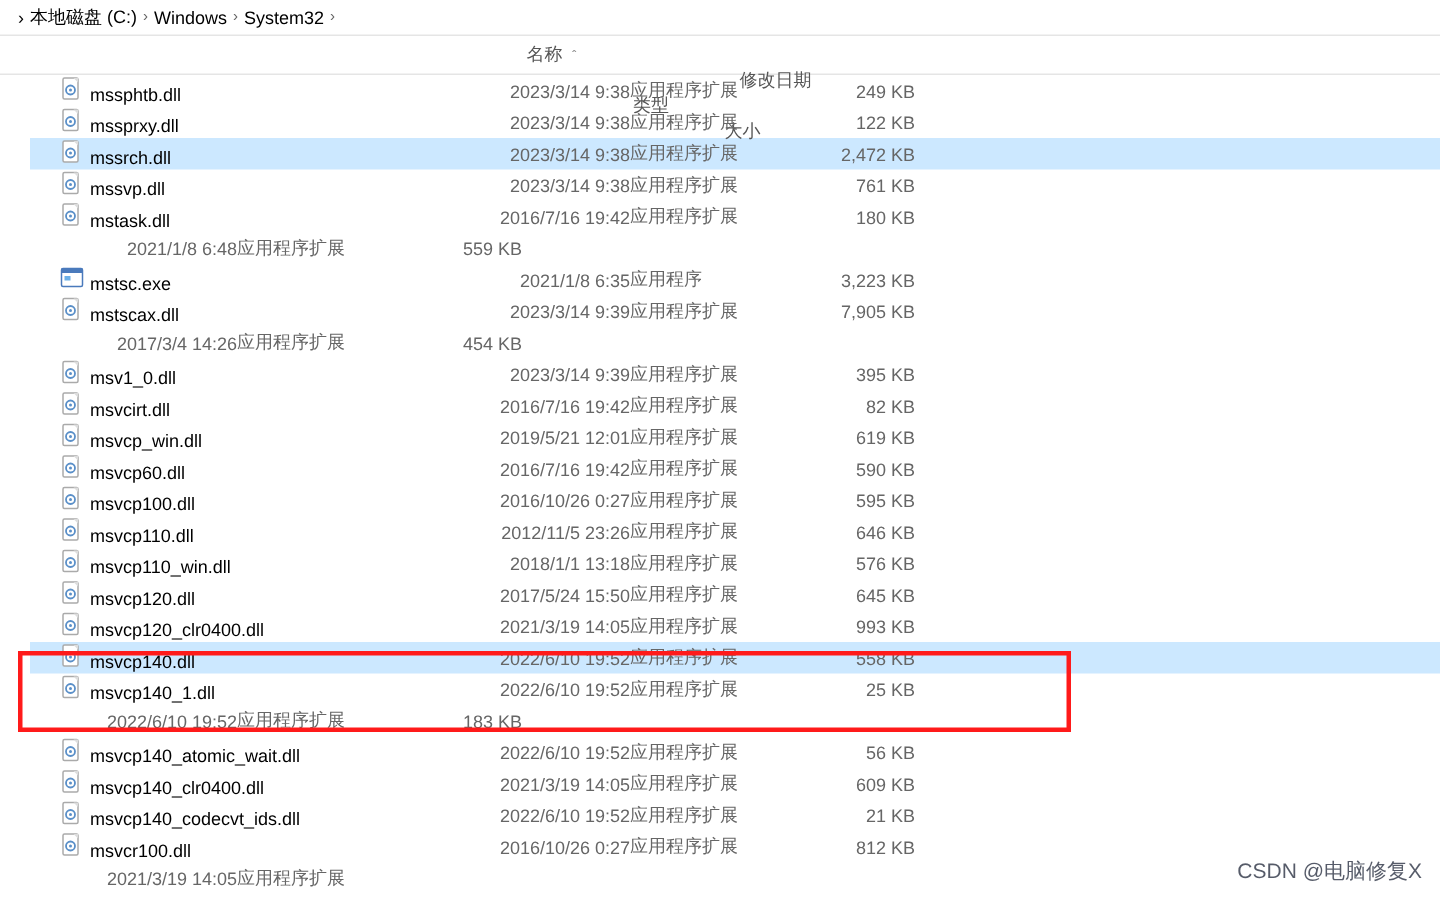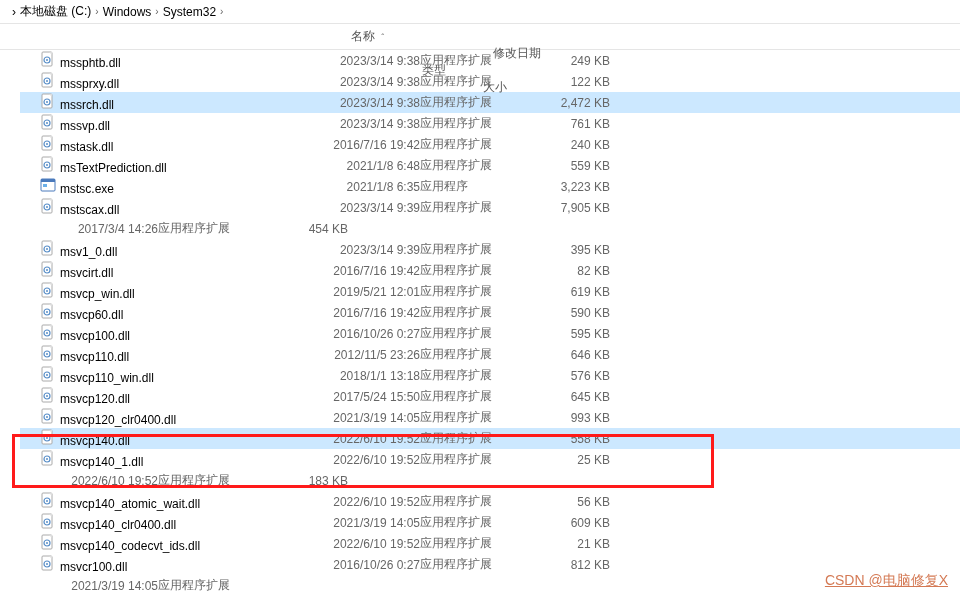--- a/index.html
+++ b/index.html
@@ -61,24 +61,23 @@
       pointer-events: none;
       left: 12px;
       top: 434px;
       width: 702px;
       height: 54px;
     }
     .watermark {
       position: absolute;
       right: 12px;
       bottom: 8px;
-      color: #c2410c;
+      color: #0f172a;
       font-size: 14px;
       opacity: 0.7;
-      text-decoration: underline;
     }
   </style>
 </head>
 <body>
 
 <div class="breadcrumb">
   <span>›</span>
   <span>本地磁盘 (C:)</span>
   <span class="crumb-sep">›</span>
   <span>Windows</span>
@@ -154,31 +153,23 @@
       <div class="col-name"><span class="file-icon">
           <svg width="16" height="16" viewBox="0 0 16 16">
             <rect x="2" y="1" width="10" height="14" rx="1" fill="#fff" stroke="#aaa"></rect>
             <polygon points="9,1 12,1 12,4" fill="#ddd"></polygon>
             <circle cx="7" cy="9" r="3" fill="none" stroke="#5a8fc8" stroke-width="1.2"></circle>
             <circle cx="7" cy="9" r="1" fill="#5a8fc8"></circle>
           </svg>
         </span><span>mstask.dll</span></div>
       <div class="col-date">2016/7/16 19:42</div>
       <div class="col-type">应用程序扩展</div>
-      <div class="col-size">240 KB</div>
-    </div>
-    <div class="file-row">
-      <div class="col-name"><span class="file-icon">
-          <svg width="16" height="16" viewBox="0 0 16 16">
-            <rect x="2" y="1" width="10" height="14" rx="1" fill="#fff" stroke="#aaa"></rect>
-            <polygon points="9,1 12,1 12,4" fill="#ddd"></polygon>
-            <circle cx="7" cy="9" r="3" fill="none" stroke="#5a8fc8" stroke-width="1.2"></circle>
-            <circle cx="7" cy="9" r="1" fill="#5a8fc8"></circle>
-          </svg>
-        </span><span>msTextPrediction.dll</span></div>
+      <div class="col-size">180 KB</div>
+    </div>
+    <div class="file-row">
       <div class="col-date">2021/1/8 6:48</div>
       <div class="col-type">应用程序扩展</div>
       <div class="col-size">559 KB</div>
     </div>
     <div class="file-row">
       <div class="col-name"><span class="file-icon">
           <svg width="16" height="16" viewBox="0 0 16 16">
             <rect x="1" y="2" width="14" height="12" rx="1" fill="#fff" stroke="#4a7abc"></rect>
             <rect x="1" y="2" width="14" height="3" fill="#4a7abc"></rect>
             <rect x="3" y="7" width="4" height="3" fill="#6cb0e8"></rect>

